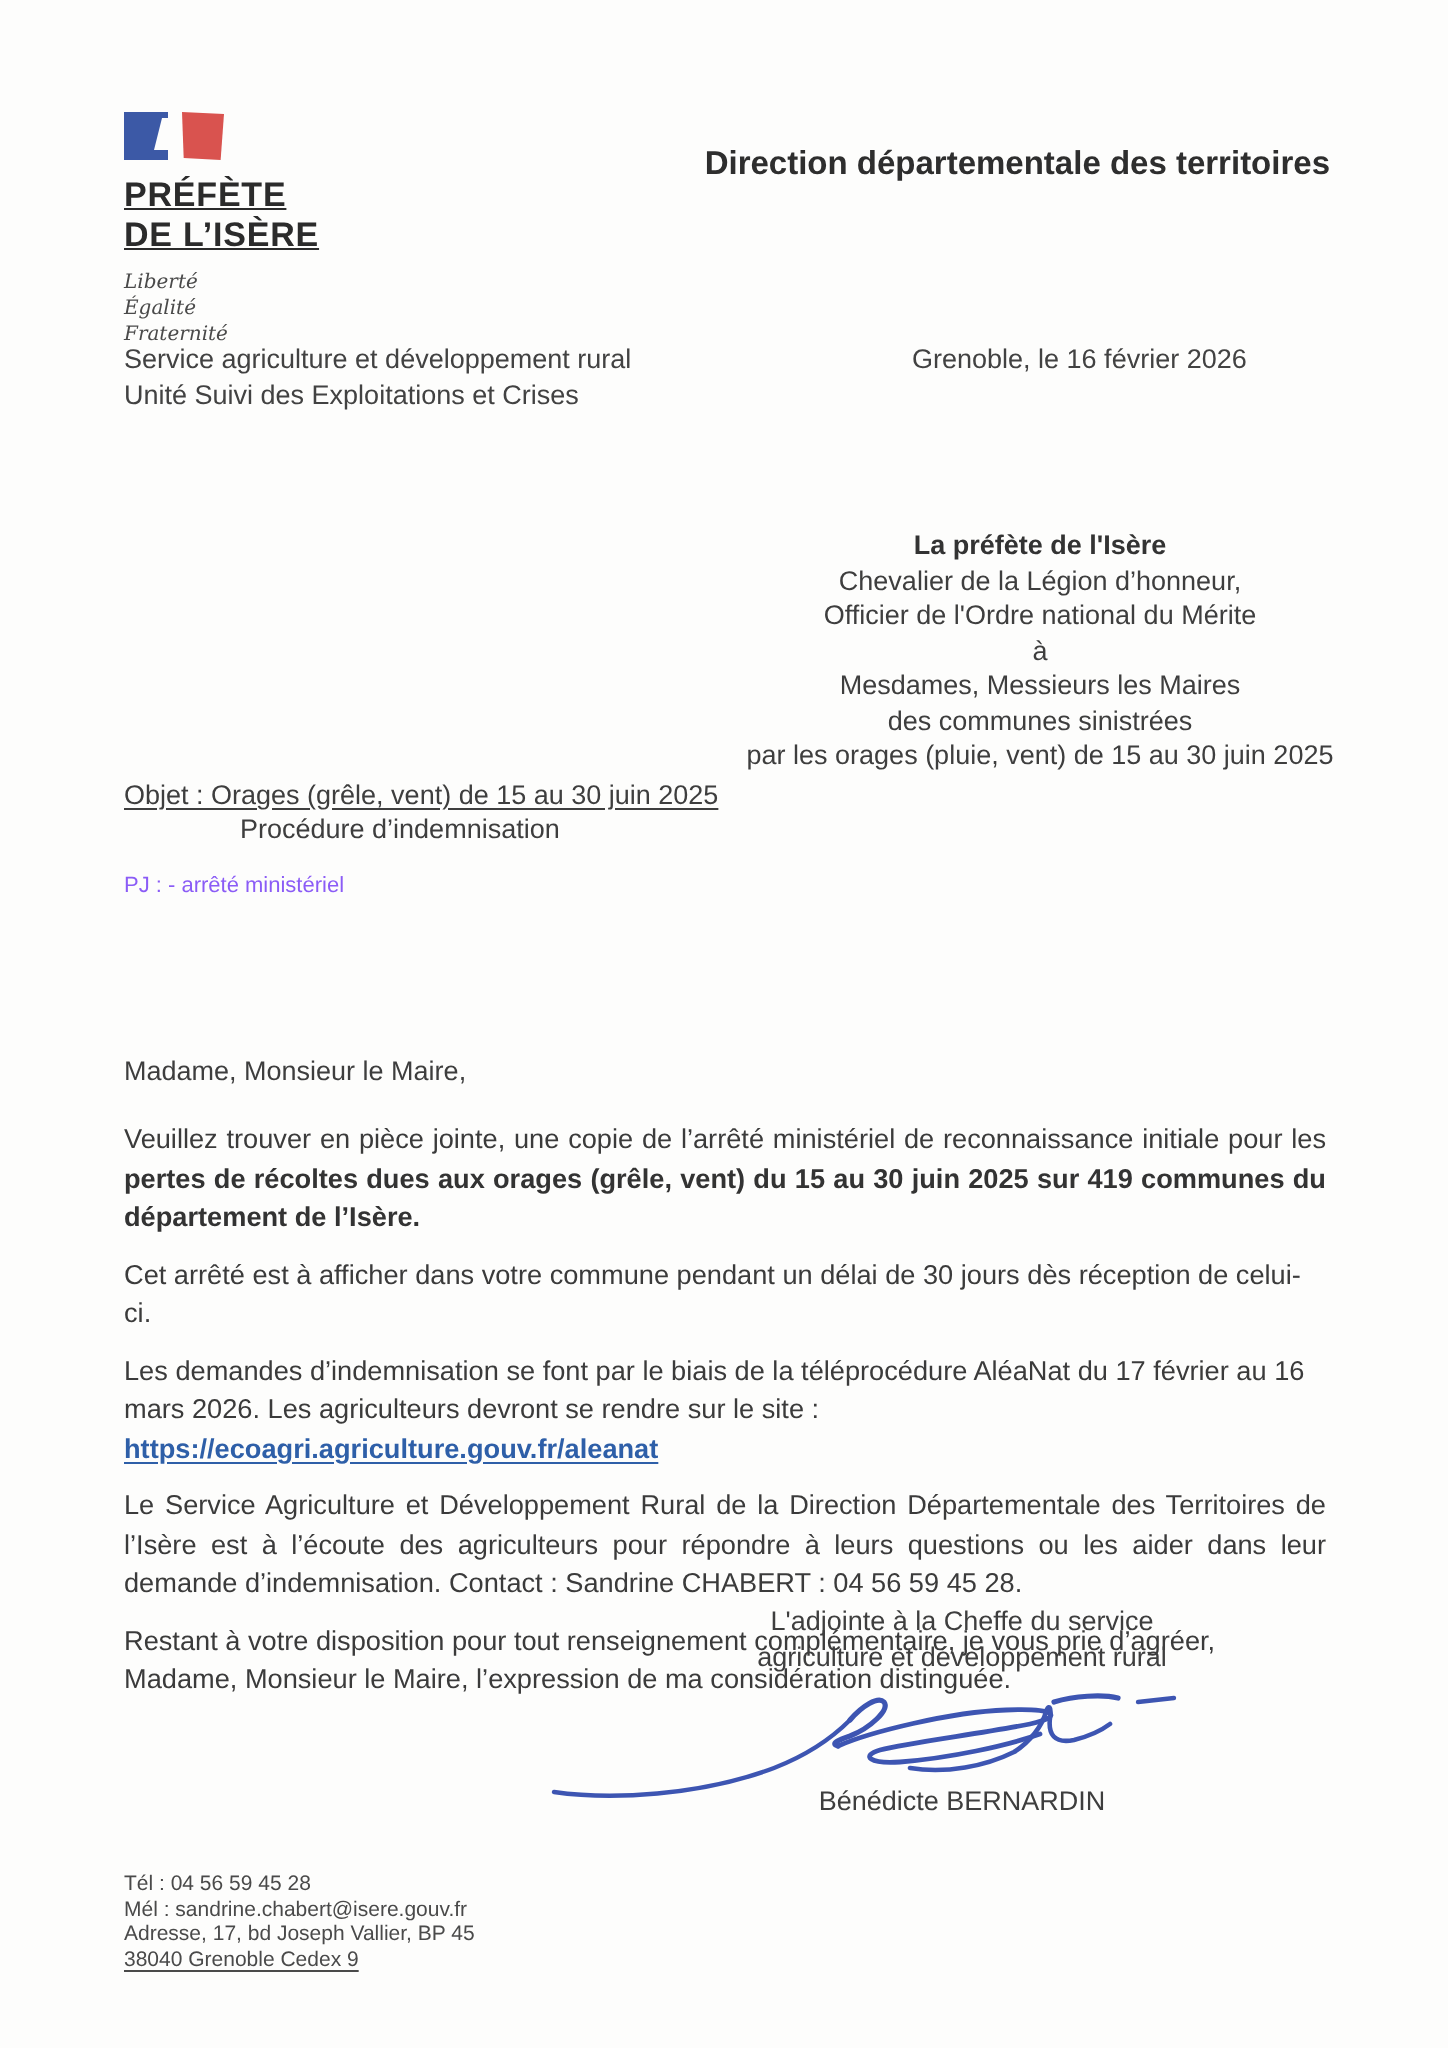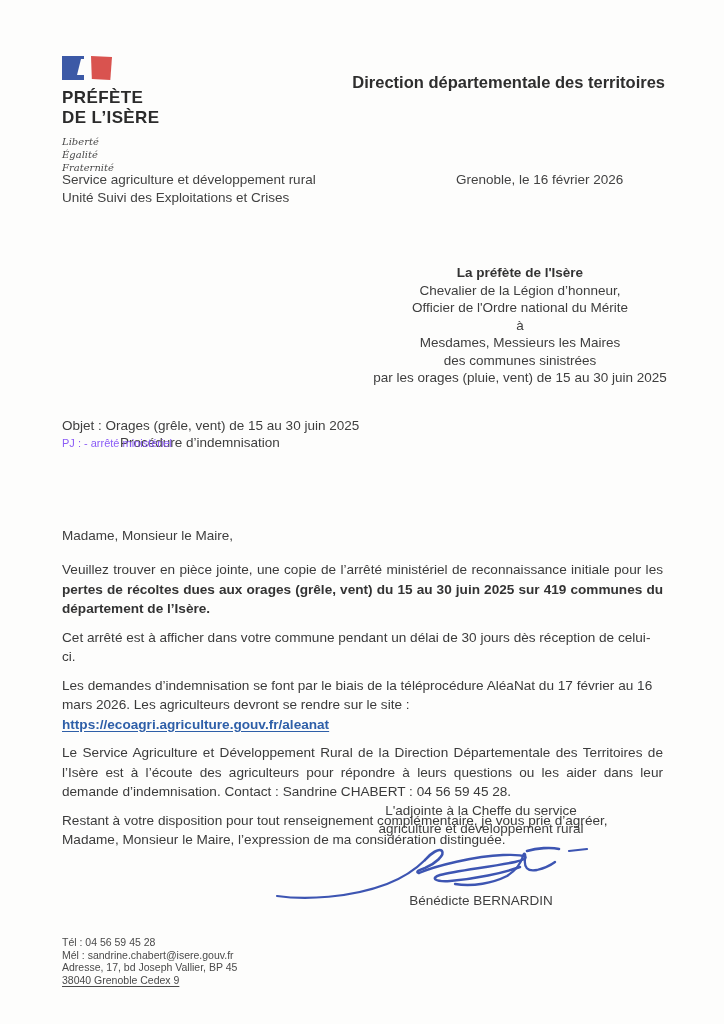--- a/index.html
+++ b/index.html
@@ -11,34 +11,34 @@
     color:#3c3c3c;
     overflow:hidden;
     box-shadow:0 0 6px rgba(0,0,0,.25);
   }
   
   .logo-block{position:absolute;left:62px;top:56px;width:200px;}
   .flag{display:flex;gap:7px;height:24px;margin-bottom:8px;}
   .flag .blue{width:22px;height:24px;background:#3c59a6;position:relative;}
   .flag .blue:after{content:"";position:absolute;right:-2px;top:3px;width:7px;height:16px;background:#fdfdfc;transform:skewX(-14deg);}
   .flag .red{width:21px;height:24px;background:#d9534f;clip-path:polygon(0 0,100% 4%,92% 100%,4% 96%);}
-  .agency{font-weight:bold;color:#2b2b2b;font-size:17px;line-height:20px;letter-spacing:.4px;}
+  .agency{font-weight:bold;color:#2b2b2b;font-size:17px;line-height:20px;letter-spacing:.4px;text-decoration:underline;}
   .motto{margin-top:7px;font-family:"DejaVu Serif", serif;font-style:italic;font-size:10px;line-height:13px;color:#4a4a4a;}
   .direction-title{
     position:absolute;right:59px;top:73px;
     font-weight:bold;font-size:16.5px;color:#2e2e2e;
   }
   .service-block{position:absolute;left:62px;top:171px;font-size:13.5px;line-height:18px;color:#424242;}
   .dateline{position:absolute;left:456px;top:172px;font-size:13.5px;color:#424242;}
   
   .addressee{position:absolute;left:320px;top:239px;width:400px;text-align:center;font-size:13.5px;line-height:17.5px;color:#3e3e3e;margin-top:25px;}
   .addressee .b{font-weight:bold;color:#333;}
   
   .objet-block{position:absolute;left:62px;top:390px;font-size:13.5px;color:#3e3e3e;}
-  .objet-main{text-underline-offset:2px;margin-top:28px;}
+  .objet-main{text-decoration:underline;text-underline-offset:2px;}
   .objet-sub{padding-left:58px;margin-top:2px;}
   .pj{position:absolute;left:62px;top:437px;font-size:11px;color:#8b5cf6;text-align:center;}
   
   .salutation{position:absolute;left:62px;top:528px;font-size:13.5px;color:#3e3e3e;}
   .body-block{position:absolute;left:62px;top:560px;width:601px;font-size:13.6px;line-height:19.5px;color:#3b3b3b;}
   .body-block p{margin:0 0 9px 0;}
   .just{text-align:justify;}
   .body-block .b{font-weight:bold;color:#333;}
   a.site-link{color:#2e5fa8;font-weight:bold;text-decoration:underline;text-underline-offset:2px;}
   

